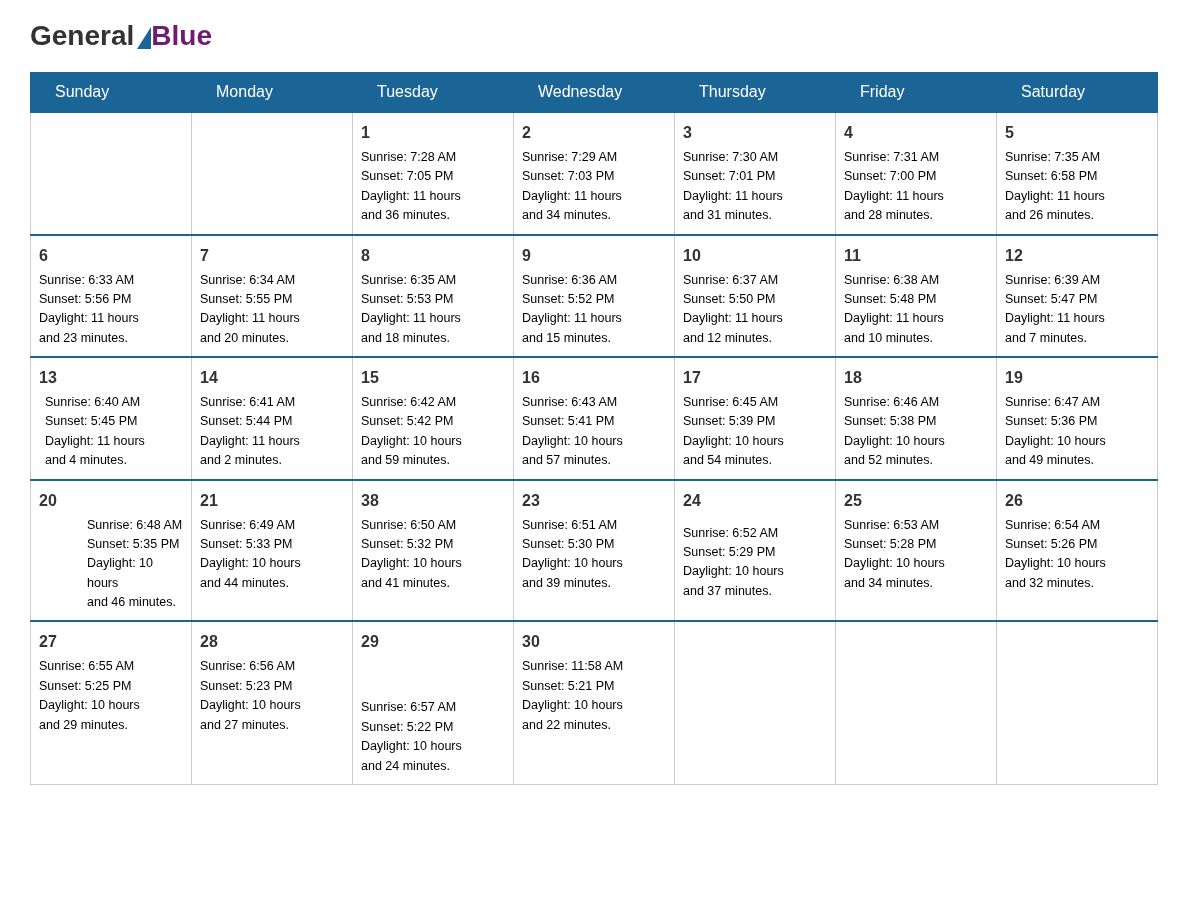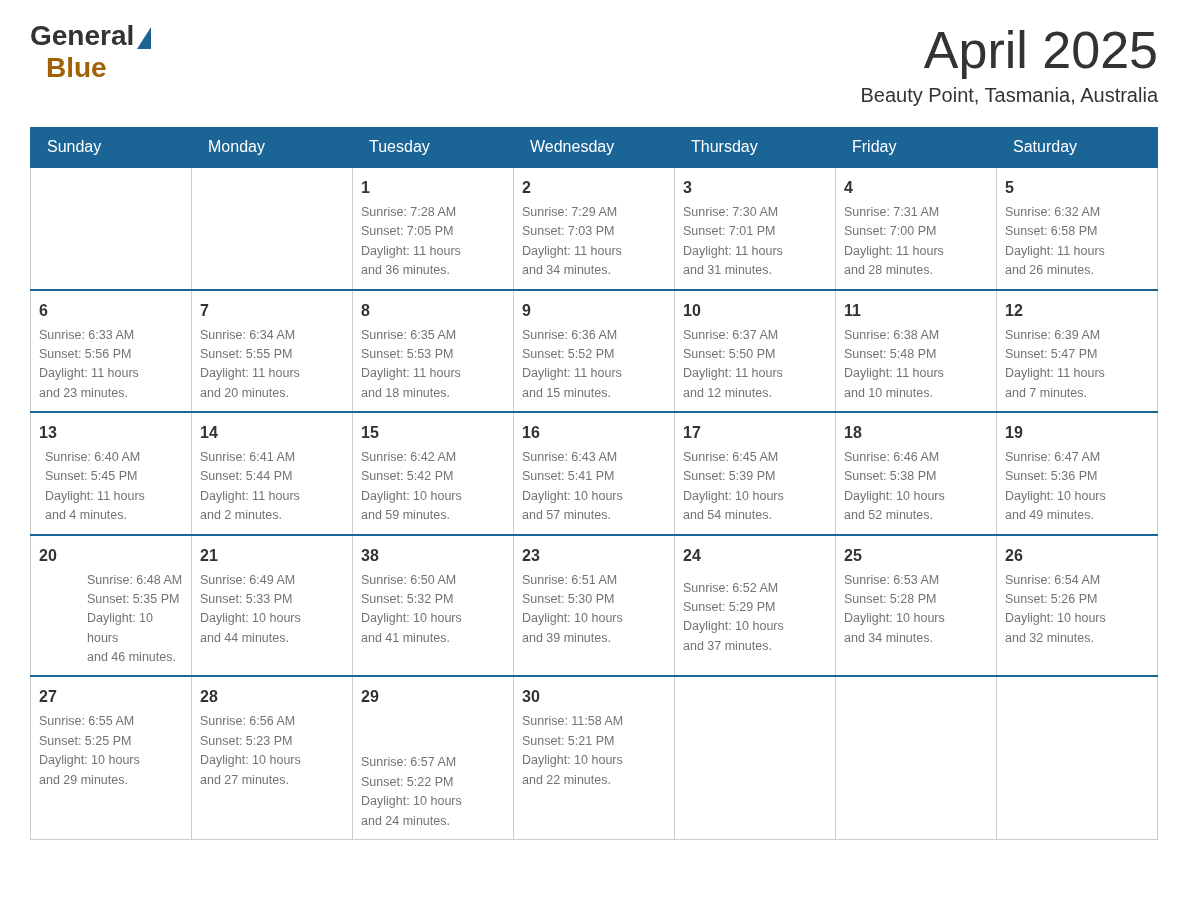--- a/index.html
+++ b/index.html
@@ -12,21 +12,20 @@
       min-height: 918px;
     }
     .header {
       display: flex;
       justify-content: space-between;
       align-items: flex-start;
       margin-bottom: 20px;
     }
     .logo {
       display: flex;
-      flex-direction: column;
       align-items: flex-start;
     }
     .logo-top {
       display: flex;
       align-items: center;
     }
     .logo-general {
       font-size: 28px;
       font-weight: bold;
       color: #333;
@@ -36,22 +35,22 @@
       height: 0;
       border-left: 14px solid transparent;
       border-right: 0px solid transparent;
       border-bottom: 22px solid #1a6496;
       margin-left: 3px;
       margin-top: 4px;
     }
     .logo-blue {
       font-size: 28px;
       font-weight: bold;
-      color: #a16207;
-      margin-left: 16px;
+      color: #701a75;
+      margin-left: 0;
     }
     .title-section {
       text-align: right;
     }
     .month-title {
       font-size: 52px;
       font-weight: normal;
       color: #333;
     }
     .location {
@@ -60,21 +59,21 @@
       margin-top: 4px;
     }
     .calendar {
       width: 100%;
       border-collapse: collapse;
       border: 1px solid #ccc;
     }
     .calendar th {
       background-color: #1a6496;
       color: #fff;
-      padding: 10px 16px;
+      padding: 10px 24px;
       font-size: 16px;
       font-weight: normal;
       text-align: left;
       border: 1px solid #1a6496;
     }
     .calendar td {
       vertical-align: top;
       padding: 8px;
       border: 1px solid #ccc;
       border-top: 2px solid #1a6496;
@@ -86,37 +85,33 @@
     }
     .day-number {
       font-size: 16px;
       font-weight: bold;
       display: block;
       margin-bottom: 3px;
     }
     .day-info {
       font-size: 12.5px;
       line-height: 1.55;
-      color: #737373;
+      color: #000000;
     }
   </style>
 </head>
 <body>
 
 <div class="header">
   <div class="logo">
     <div class="logo-top">
       <span class="logo-general">General</span>
       <div class="logo-triangle"></div>
     </div>
     <span class="logo-blue">Blue</span>
-  </div>
-  <div class="title-section">
-    <div class="month-title">April 2025</div>
-    <div class="location">Beauty Point, Tasmania, Australia</div>
   </div>
 </div>
 
 <table class="calendar">
   <thead>
     <tr>
     <th>Sunday</th>
         <th>Monday</th>
         <th>Tuesday</th>
         <th>Wednesday</th>
@@ -152,21 +147,21 @@
         </td>
         <td>
           <span class="day-number">4</span>
           <div class="day-info" style="white-space: pre-line;">Sunrise: 7:31 AM
 Sunset: 7:00 PM
 Daylight: 11 hours
 and 28 minutes.</div>
         </td>
         <td>
           <span class="day-number">5</span>
-          <div class="day-info" style="white-space: pre-line;">Sunrise: 6:32 AM
+          <div class="day-info" style="white-space: pre-line;">Sunrise: 7:35 AM
 Sunset: 6:58 PM
 Daylight: 11 hours
 and 26 minutes.</div>
         </td>
       </tr>
       <tr>
         <td>
           <span class="day-number">6</span>
           <div class="day-info" style="white-space: pre-line;">Sunrise: 6:33 AM
 Sunset: 5:56 PM

